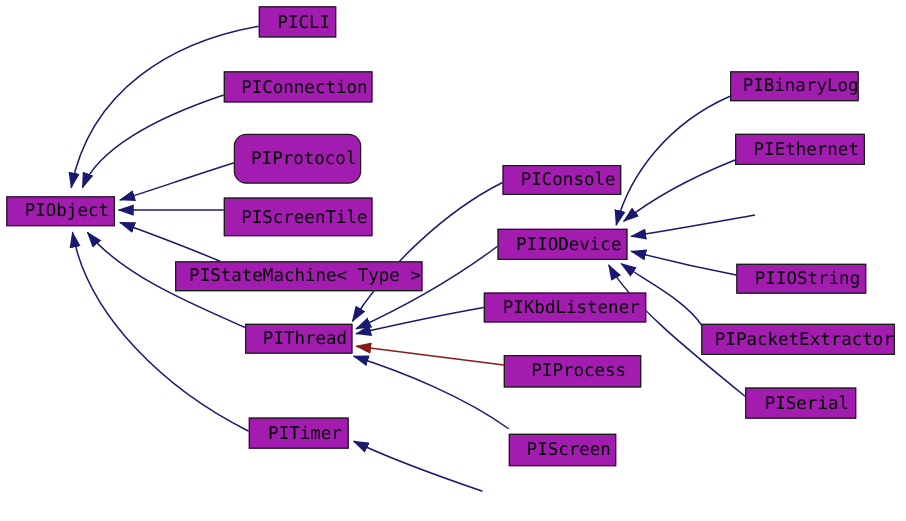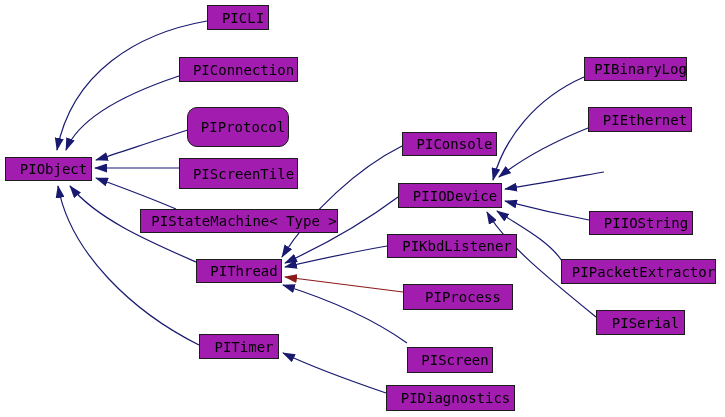--- a/index.html
+++ b/index.html
@@ -80,20 +80,19 @@
   <div class="node" style="left:187px; top:107px; width:102px; height:40px;border-radius:10px;">PIProtocol</div>
   <div class="node" style="left:179px; top:158px; width:119px; height:31px;">PIScreenTile</div>
   <div class="node" style="left:140px; top:209px; width:198px; height:24px;">PIStateMachine&lt; Type &gt;</div>
   <div class="node" style="left:196px; top:259px; width:86px;  height:24px;">PIThread</div>
   <div class="node" style="left:199px; top:334px; width:80px;  height:25px;">PITimer</div>
   <div class="node" style="left:402px; top:132px; width:95px;  height:24px;">PIConsole</div>
   <div class="node" style="left:398px; top:183px; width:104px; height:25px;">PIIODevice</div>
   <div class="node" style="left:387px; top:234px; width:130px; height:24px;">PIKbdListener</div>
   <div class="node" style="left:403px; top:284px; width:110px;  height:26px;">PIProcess</div>
   <div class="node" style="left:407px; top:335px; width:86px;  height:26px;margin-top:12px;">PIScreen</div>
-  <div class="node" style="left:386px; top:385px; width:129px; height:26px;">PIDiagnostics</div>
   <div class="node" style="left:584px; top:57px;  width:103px; height:24px;">PIBinaryLog</div>
   <div class="node" style="left:588px; top:107px; width:104px; height:25px;">PIEthernet</div>
   <div class="node" style="left:589px; top:211px; width:104px; height:24px;">PIIOString</div>
   <div class="node" style="left:561px; top:259px; width:155px; height:25px;">PIPacketExtractor</div>
   <div class="node" style="left:596px; top:310px; width:89px;  height:25px;">PISerial</div>
 
 </div>
 
 </body></html>

